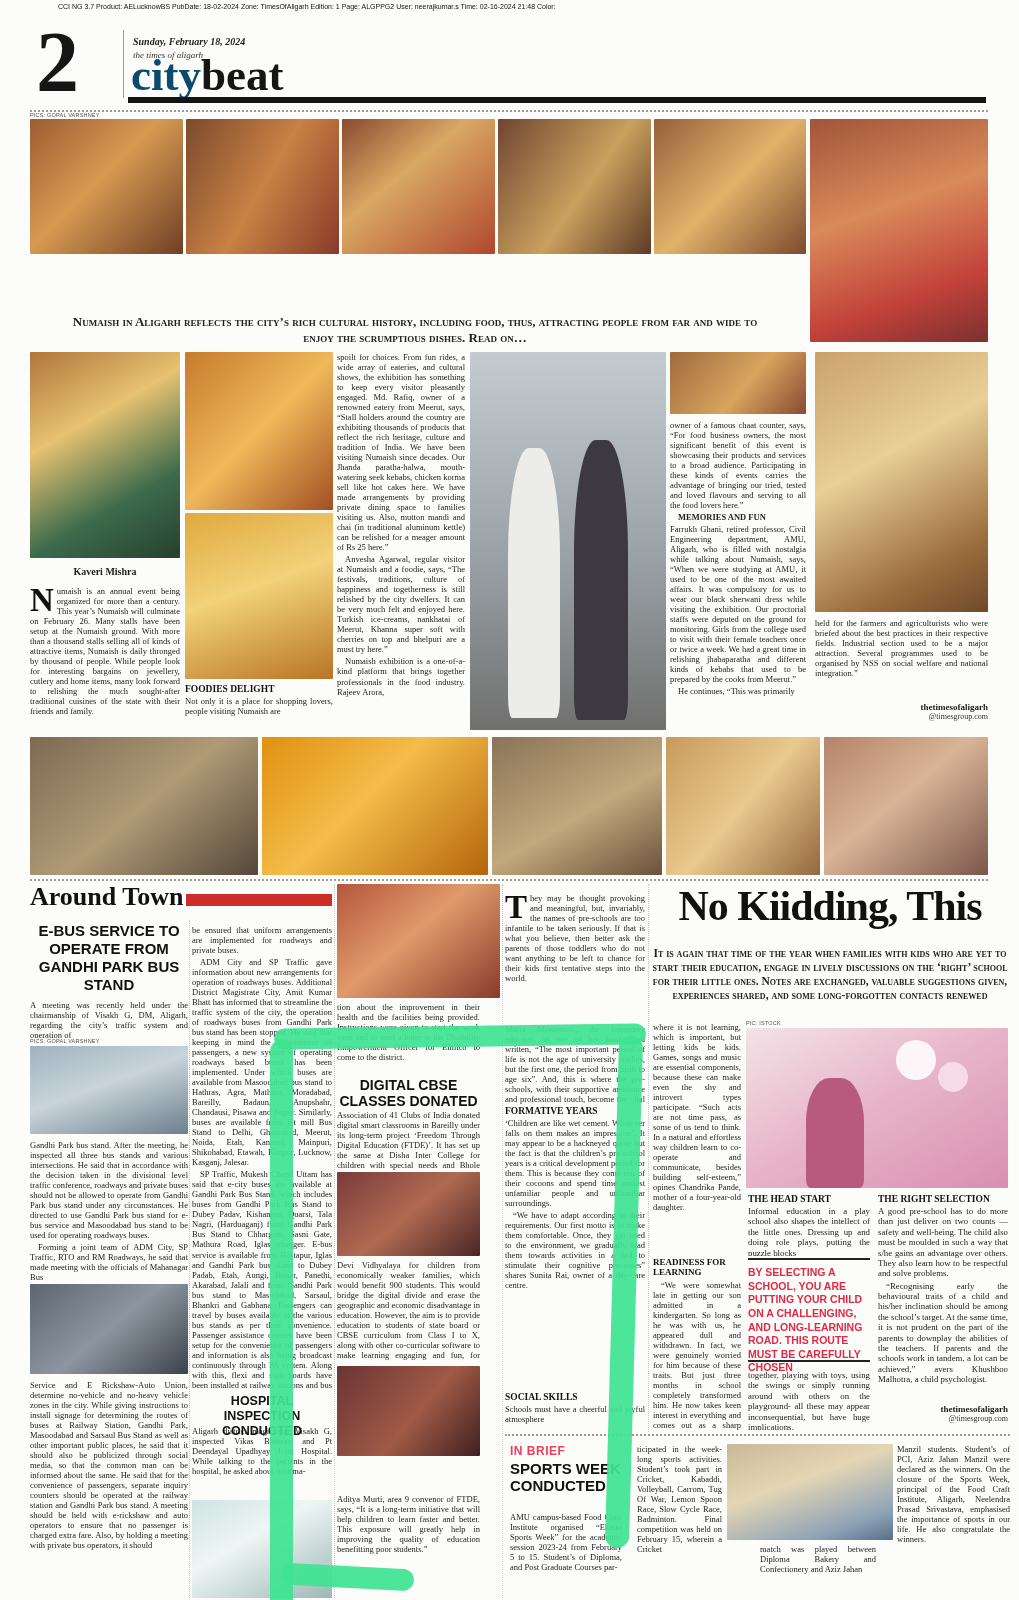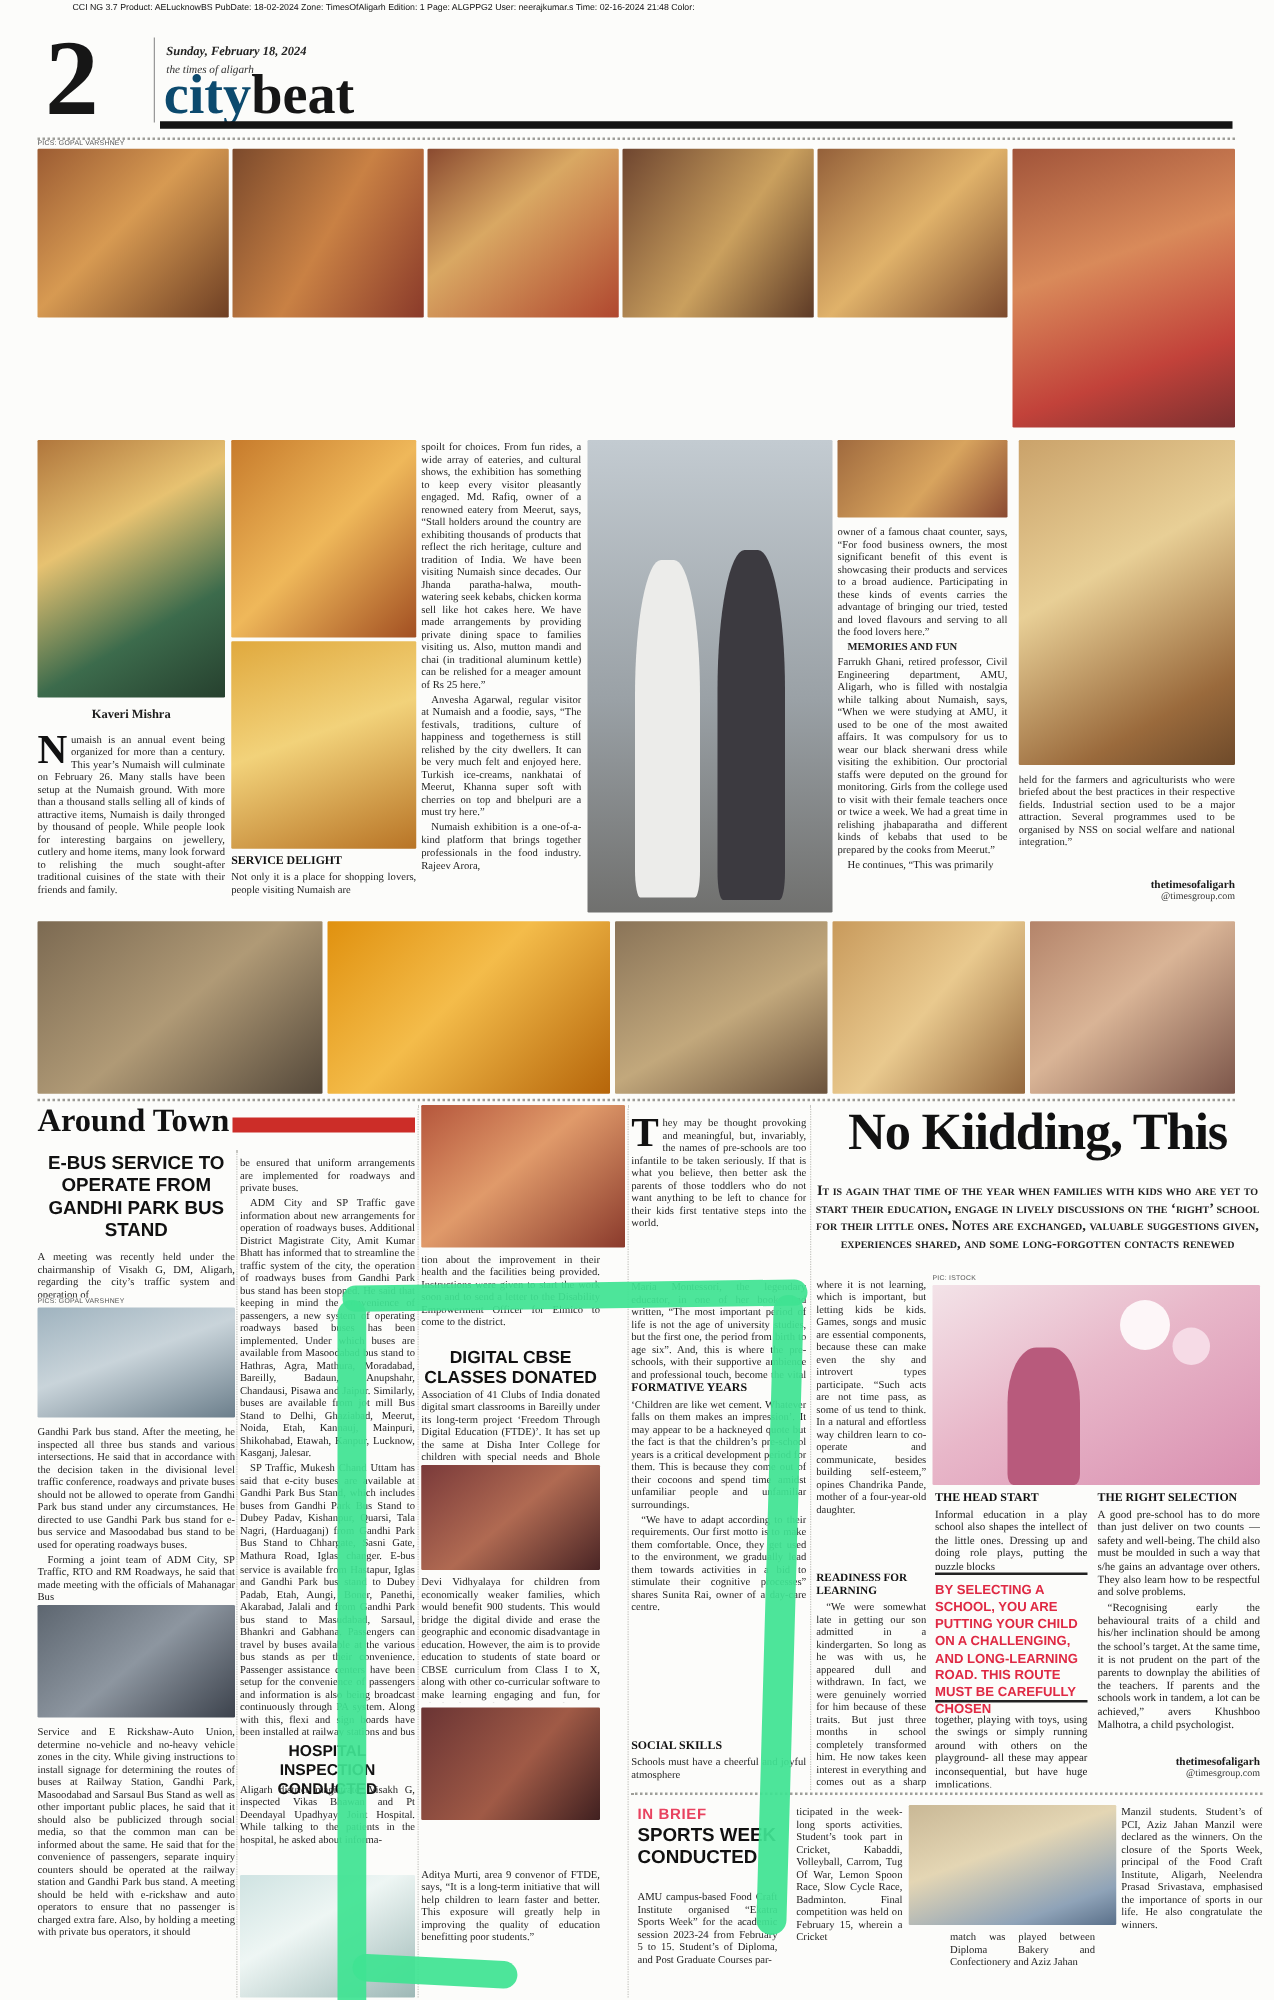--- a/index.html
+++ b/index.html
@@ -44,30 +44,31 @@
   <div class="dotrule" style="left:30px;top:110px;width:958px;"></div>
   <div class="credit" style="left:30px;top:112px;">PICS: GOPAL VARSHNEY</div>
 
   <div class="ph" style="left:30px;top:119px;width:153px;height:135px;background:linear-gradient(135deg,#9c5c33,#d79a52 45%,#6e3f24);"></div>
   <div class="ph" style="left:186px;top:119px;width:153px;height:135px;background:linear-gradient(120deg,#7c4a2c,#c98144 50%,#8a3a2a);"></div>
   <div class="ph" style="left:342px;top:119px;width:153px;height:135px;background:linear-gradient(140deg,#8a4a30,#d9a863 40%,#b0472f);"></div>
   <div class="ph" style="left:498px;top:119px;width:153px;height:135px;background:linear-gradient(125deg,#6f4630,#caa05e 55%,#5d3a26);"></div>
   <div class="ph" style="left:654px;top:119px;width:152px;height:135px;background:linear-gradient(135deg,#94603a,#e0b26a 50%,#7c4a2e);"></div>
   <div class="ph" style="left:810px;top:119px;width:178px;height:223px;background:linear-gradient(160deg,#a1543a,#d98a5a 40%,#c2423a 75%,#7c3030);"></div>
 
+  <div class="abs smallcaps" style="left:58px;top:314px;width:714px;font-size:13px;line-height:1.25;text-align:center;color:#222;font-weight:bold;">Numaish in Aligarh reflects the city’s rich cultural history, including food, thus, attracting people from far and wide to enjoy the scrumptious dishes. Read on…</div>
 
   <div class="ph" style="left:30px;top:352px;width:150px;height:206px;background:linear-gradient(150deg,#b0763c,#e7c271 35%,#3c6b4c 70%,#26402e);"></div>
   <div class="byline" style="left:30px;top:566px;width:150px;">Kaveri Mishra</div>
   <div class="txt" style="left:30px;top:586px;width:150px;height:146px;">
     <p class="noind"><span class="dc">N</span><span>umaish is an annual event being organized for more than a century. This year’s Numaish will culminate on February 26. Many stalls have been setup at the Numaish ground. With more than a thousand stalls selling all of kinds of attractive items, Numaish is daily thronged by thousand of people. While people look for interesting bargains on jewellery, cutlery and home items, many look forward to relishing the much sought-after traditional cuisines of the state with their friends and family.</span></p>
   </div>
 
   <div class="ph" style="left:185px;top:352px;width:148px;height:158px;background:linear-gradient(135deg,#c77b2c,#efb85a 50%,#a24f22);"></div>
   <div class="ph" style="left:185px;top:513px;width:148px;height:166px;background:linear-gradient(160deg,#e0a93e,#f2d27a 45%,#b87426);"></div>
-  <div class="serifhead" style="left:185px;top:684px;width:148px;font-size:9.5px;">SERVICE DELIGHT</div>
+  <div class="serifhead" style="left:185px;top:684px;width:148px;font-size:9.5px;">FOODIES DELIGHT</div>
   <div class="txt" style="left:185px;top:696px;width:148px;height:36px;">
     <p class="noind">Not only it is a place for shopping lovers, people visiting Numaish are</p>
   </div>
 
   <div class="txt" style="left:337px;top:352px;width:128px;height:380px;">
     <p class="noind">spoilt for choices. From fun rides, a wide array of eateries, and cultural shows, the exhibition has something to keep every visitor pleasantly engaged. Md. Rafiq, owner of a renowned eatery from Meerut, says, “Stall holders around the country are exhibiting thousands of products that reflect the rich heritage, culture and tradition of India. We have been visiting Numaish since decades. Our Jhanda paratha-halwa, mouth-watering seek kebabs, chicken korma sell like hot cakes here. We have made arrangements by providing private dining space to families visiting us. Also, mutton mandi and chai (in traditional aluminum kettle) can be relished for a meager amount of Rs 25 here.”</p>
     <p>Anvesha Agarwal, regular visitor at Numaish and a foodie, says, “The festivals, traditions, culture of happiness and togetherness is still relished by the city dwellers. It can be very much felt and enjoyed here. Turkish ice-creams, nankhatai of Meerut, Khanna super soft with cherries on top and bhelpuri are a must try here.”</p>
     <p>Numaish exhibition is a one-of-a-kind platform that brings together professionals in the food industry. Rajeev Arora,</p>
   </div>
 

